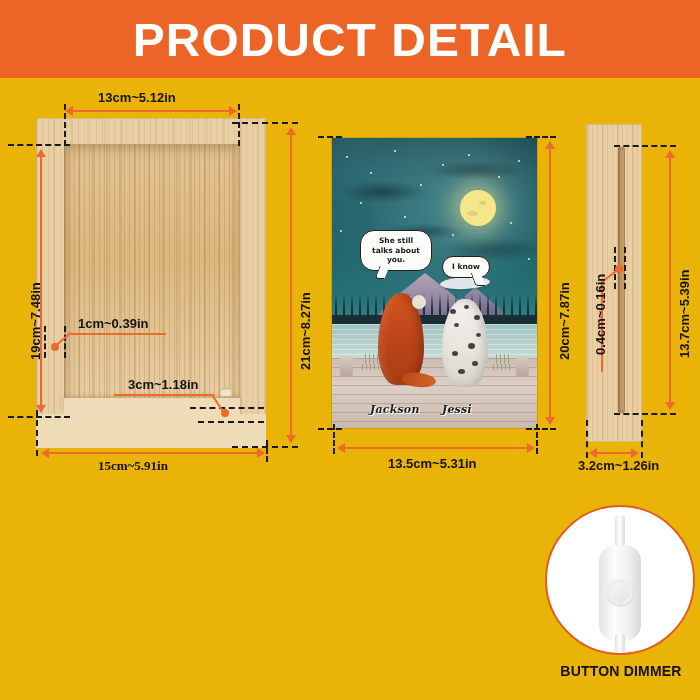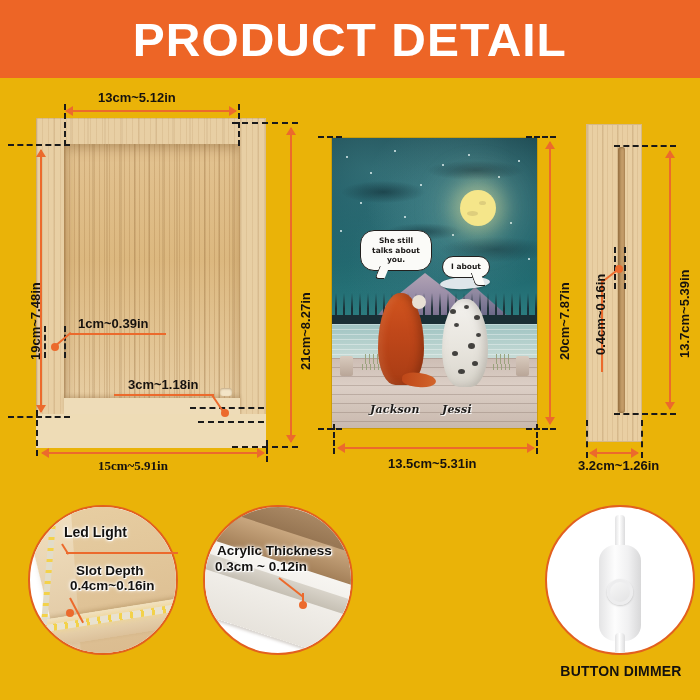--- a/index.html
+++ b/index.html
@@ -469,21 +469,21 @@
         <div class="spot" style="left:12px; top:24px; width:5px; height:4px;"></div>
         <div class="spot" style="left:26px; top:44px; width:7px; height:6px;"></div>
         <div class="spot" style="left:10px; top:52px; width:6px; height:5px;"></div>
         <div class="spot" style="left:30px; top:62px; width:6px; height:5px;"></div>
         <div class="spot" style="left:16px; top:70px; width:7px; height:5px;"></div>
         <div class="spot" style="left:34px; top:34px; width:5px; height:4px;"></div>
       </div>
       <div class="dal-collar"></div>
 
       <div class="bubble bubble-1">She still talks about you.</div>
-      <div class="bubble bubble-2">I about</div>
+      <div class="bubble bubble-2">I know</div>
 
       <div class="pet-name" style="left:38px;  bottom:12px;">Jackson</div>
       <div class="pet-name" style="left:110px; bottom:12px;">Jessi</div>
     </div>
 
     <div class="dash-h" style="left:318px; top:136px; width:24px;"></div>
     <div class="dash-h" style="left:526px; top:136px; width:30px;"></div>
     <div class="dash-h" style="left:318px; top:428px; width:24px;"></div>
     <div class="dash-h" style="left:526px; top:428px; width:30px;"></div>
     <div class="dash-v" style="left:333px; top:424px; height:30px;"></div>
@@ -514,50 +514,21 @@
     <div class="leader-line" style="left:601px; top:280px; width:2px; height:92px; transform:rotate(0deg);"></div>
     <div class="dot" style="left:615px; top:265px;"></div>
     <div class="dim vert" style="left:593px; top:355px;">0.4cm~0.16in</div>
 
     <div class="dash-v" style="left:586px; top:420px; height:38px;"></div>
     <div class="dash-v" style="left:641px; top:420px; height:38px;"></div>
     <div class="arrow-h" style="left:590px; top:452px; width:48px;"></div>
     <div class="dim" style="left:578px; top:458px;">3.2cm~1.26in</div>
   </div>
 
-  <div class="feature" style="left:28px; top:505px; width:160px; height:160px;">
-    <div class="circle" style="left:0; top:0; width:150px; height:150px;">
-      <div class="c1-panelA"></div>
-      <div class="c1-panelB"></div>
-      <div class="c1-rail"></div>
-      <div class="ledstrip"></div>
-      <div class="ledstrip2"></div>
-    </div>
-    <div class="inner-label" style="left:36px; top:19px; font-size:14px;">Led Light</div>
-    <div class="leader-line" style="left:34px; top:38px; width:12px; transform:rotate(58deg);"></div>
-    <div class="leader-line" style="left:38px; top:47px; width:112px;"></div>
-    <div class="inner-label" style="left:48px; top:58px; font-size:13.5px;">Slot Depth</div>
-    <div class="inner-label" style="left:42px; top:73px; font-size:13.5px;">0.4cm~0.16in</div>
-    <div class="leader-line" style="left:42px; top:92px; width:28px; transform:rotate(62deg);"></div>
-    <div class="dot" style="left:38px; top:104px;"></div>
-  </div>
-
-  <div class="feature" style="left:203px; top:505px; width:160px; height:160px;">
-    <div class="circle" style="left:0; top:0; width:150px; height:150px;">
-      <div class="c2-wood"></div>
-      <div class="c2-wood2"></div>
-      <div class="c2-acrylic"></div>
-      <div class="c2-acrylic2"></div>
-    </div>
-    <div class="inner-label" style="left:14px; top:38px; font-size:13.5px;">Acrylic Thickness</div>
-    <div class="inner-label" style="left:12px; top:54px; font-size:13.5px;">0.3cm ~ 0.12in</div>
-    <div class="leader-line" style="left:76px; top:72px; width:30px; transform:rotate(38deg);"></div>
-    <div class="leader-line" style="left:99px; top:88px; width:2px; height:14px;"></div>
-    <div class="dot" style="left:96px; top:96px;"></div>
-  </div>
+
 
 
   <div class="feature" style="left:545px; top:505px; width:160px; height:175px;">
     <div class="circle" style="left:0; top:0; width:150px; height:150px;">
       <div class="dim-cord-t"></div>
       <div class="dim-body"></div>
       <div class="dim-btn"></div>
       <div class="dim-cord-b"></div>
     </div>
     <div class="feat-label" style="left:-4px; top:158px;">BUTTON DIMMER</div>

